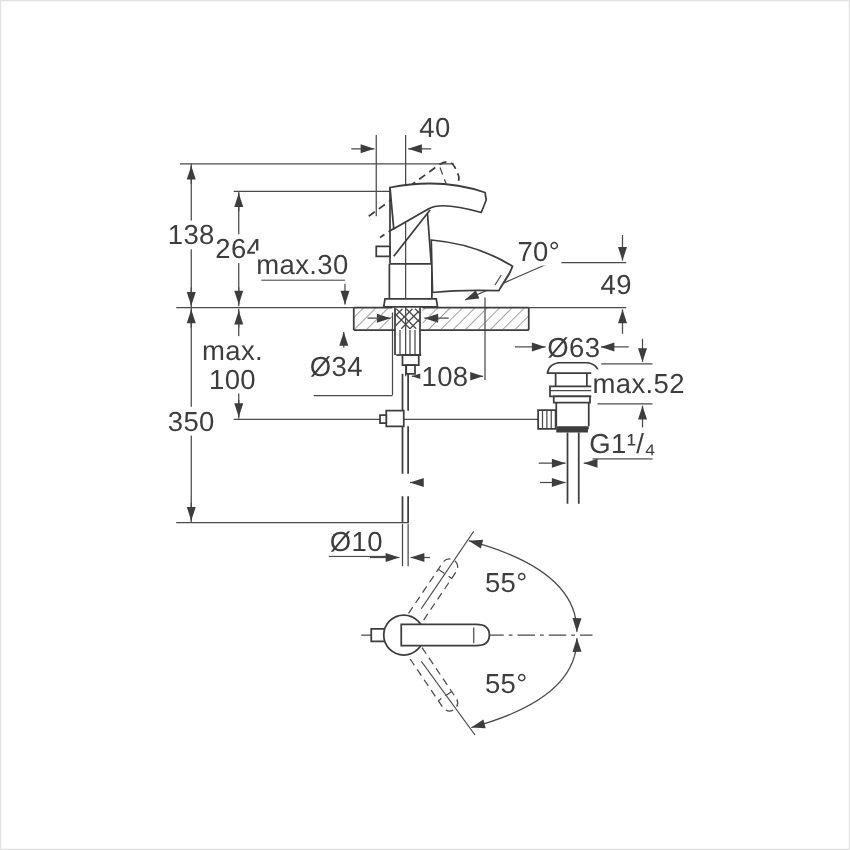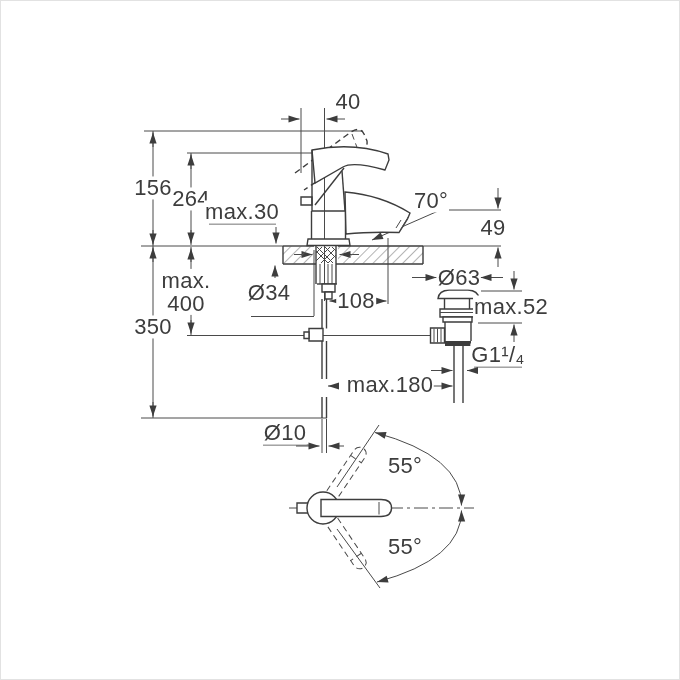--- a/index.html
+++ b/index.html
@@ -188,31 +188,30 @@
     <rect class="tn dsh" x="332" y="500.5" width="62" height="13" rx="6.5" transform="rotate(56 322 507)"></rect>
     <path class="tn dsh" d="M381,500.5 V513.5" transform="rotate(56 322 507)"></path>
     <path class="fw" d="M296,502 H310 V512 H296 Z"></path>
     <circle class="fw" cx="322" cy="507" r="16"></circle>
     <path class="fw" d="M320,498.5 H380 Q390.5,498.5 390.5,507 Q390.5,515.5 380,515.5 H320 Z"></path>
     <path class="tn" d="M378,501 V513.5"></path>
   </g>
 </svg>
 
 <div class="lbl" style="left:347px;top:101px">40</div>
-<div class="lbl" style="left:152px;top:187px">156</div>
+<div class="lbl" style="left:152px;top:187px">138</div>
 <div class="lbl" style="left:190px;top:198px">264</div>
 <div class="lbl" style="left:241px;top:211px">max.30</div>
 <div class="lbl" style="left:430px;top:200px">70°</div>
 <div class="lbl" style="left:492px;top:227px">49</div>
 <div class="lbl" style="left:458px;top:277px">Ø63</div>
 <div class="lbl" style="left:510px;top:306px">max.52</div>
 <div class="lbl" style="left:185px;top:291px">max.
-400</div>
+100</div>
 <div class="lbl" style="left:268px;top:292px">Ø34</div>
 <div class="lbl" style="left:355px;top:300px">108</div>
-<div class="lbl" style="left:152px;top:326px">350</div>
-<div class="lbl" style="left:389px;top:384px">max.180</div>
+<div class="lbl" style="left:152px;top:336px">350</div>
 <div class="lbl" style="left:497px;top:354px">G1¹/₄</div>
 <div class="lbl" style="left:284px;top:432px">Ø10</div>
 <div class="lbl" style="left:404px;top:465px">55°</div>
 <div class="lbl" style="left:404px;top:546px">55°</div>
 
 </div>
 
 </body></html>

